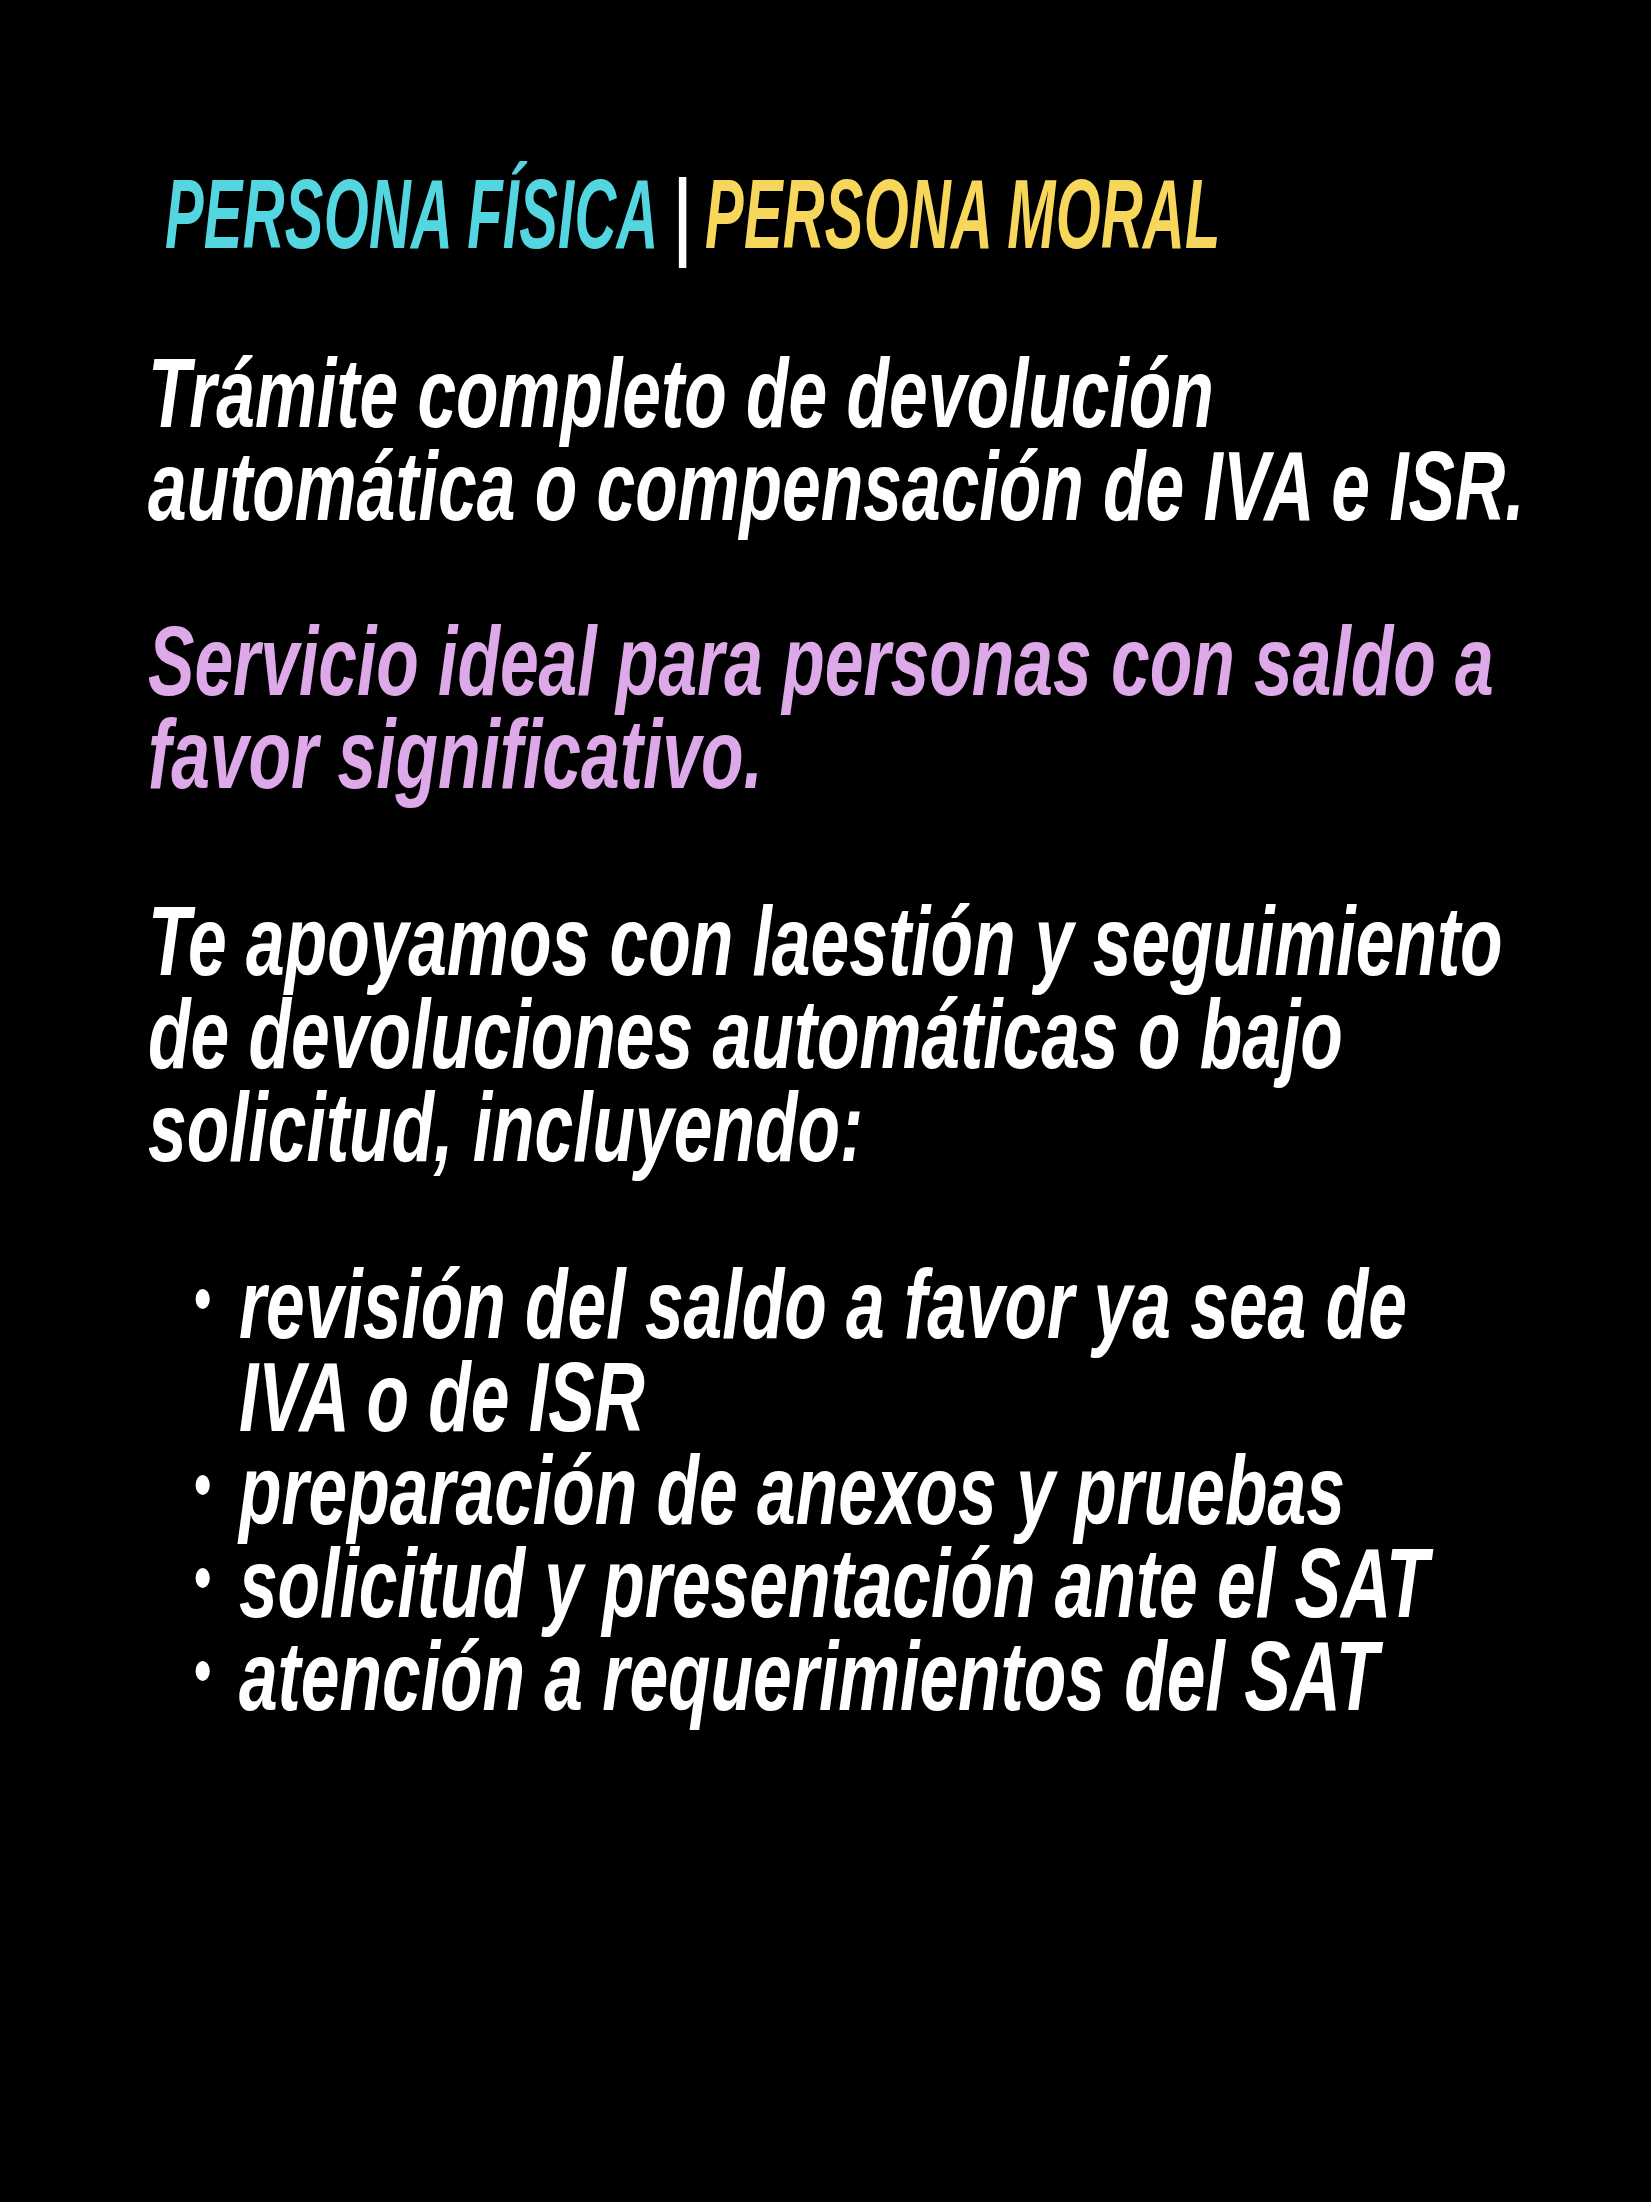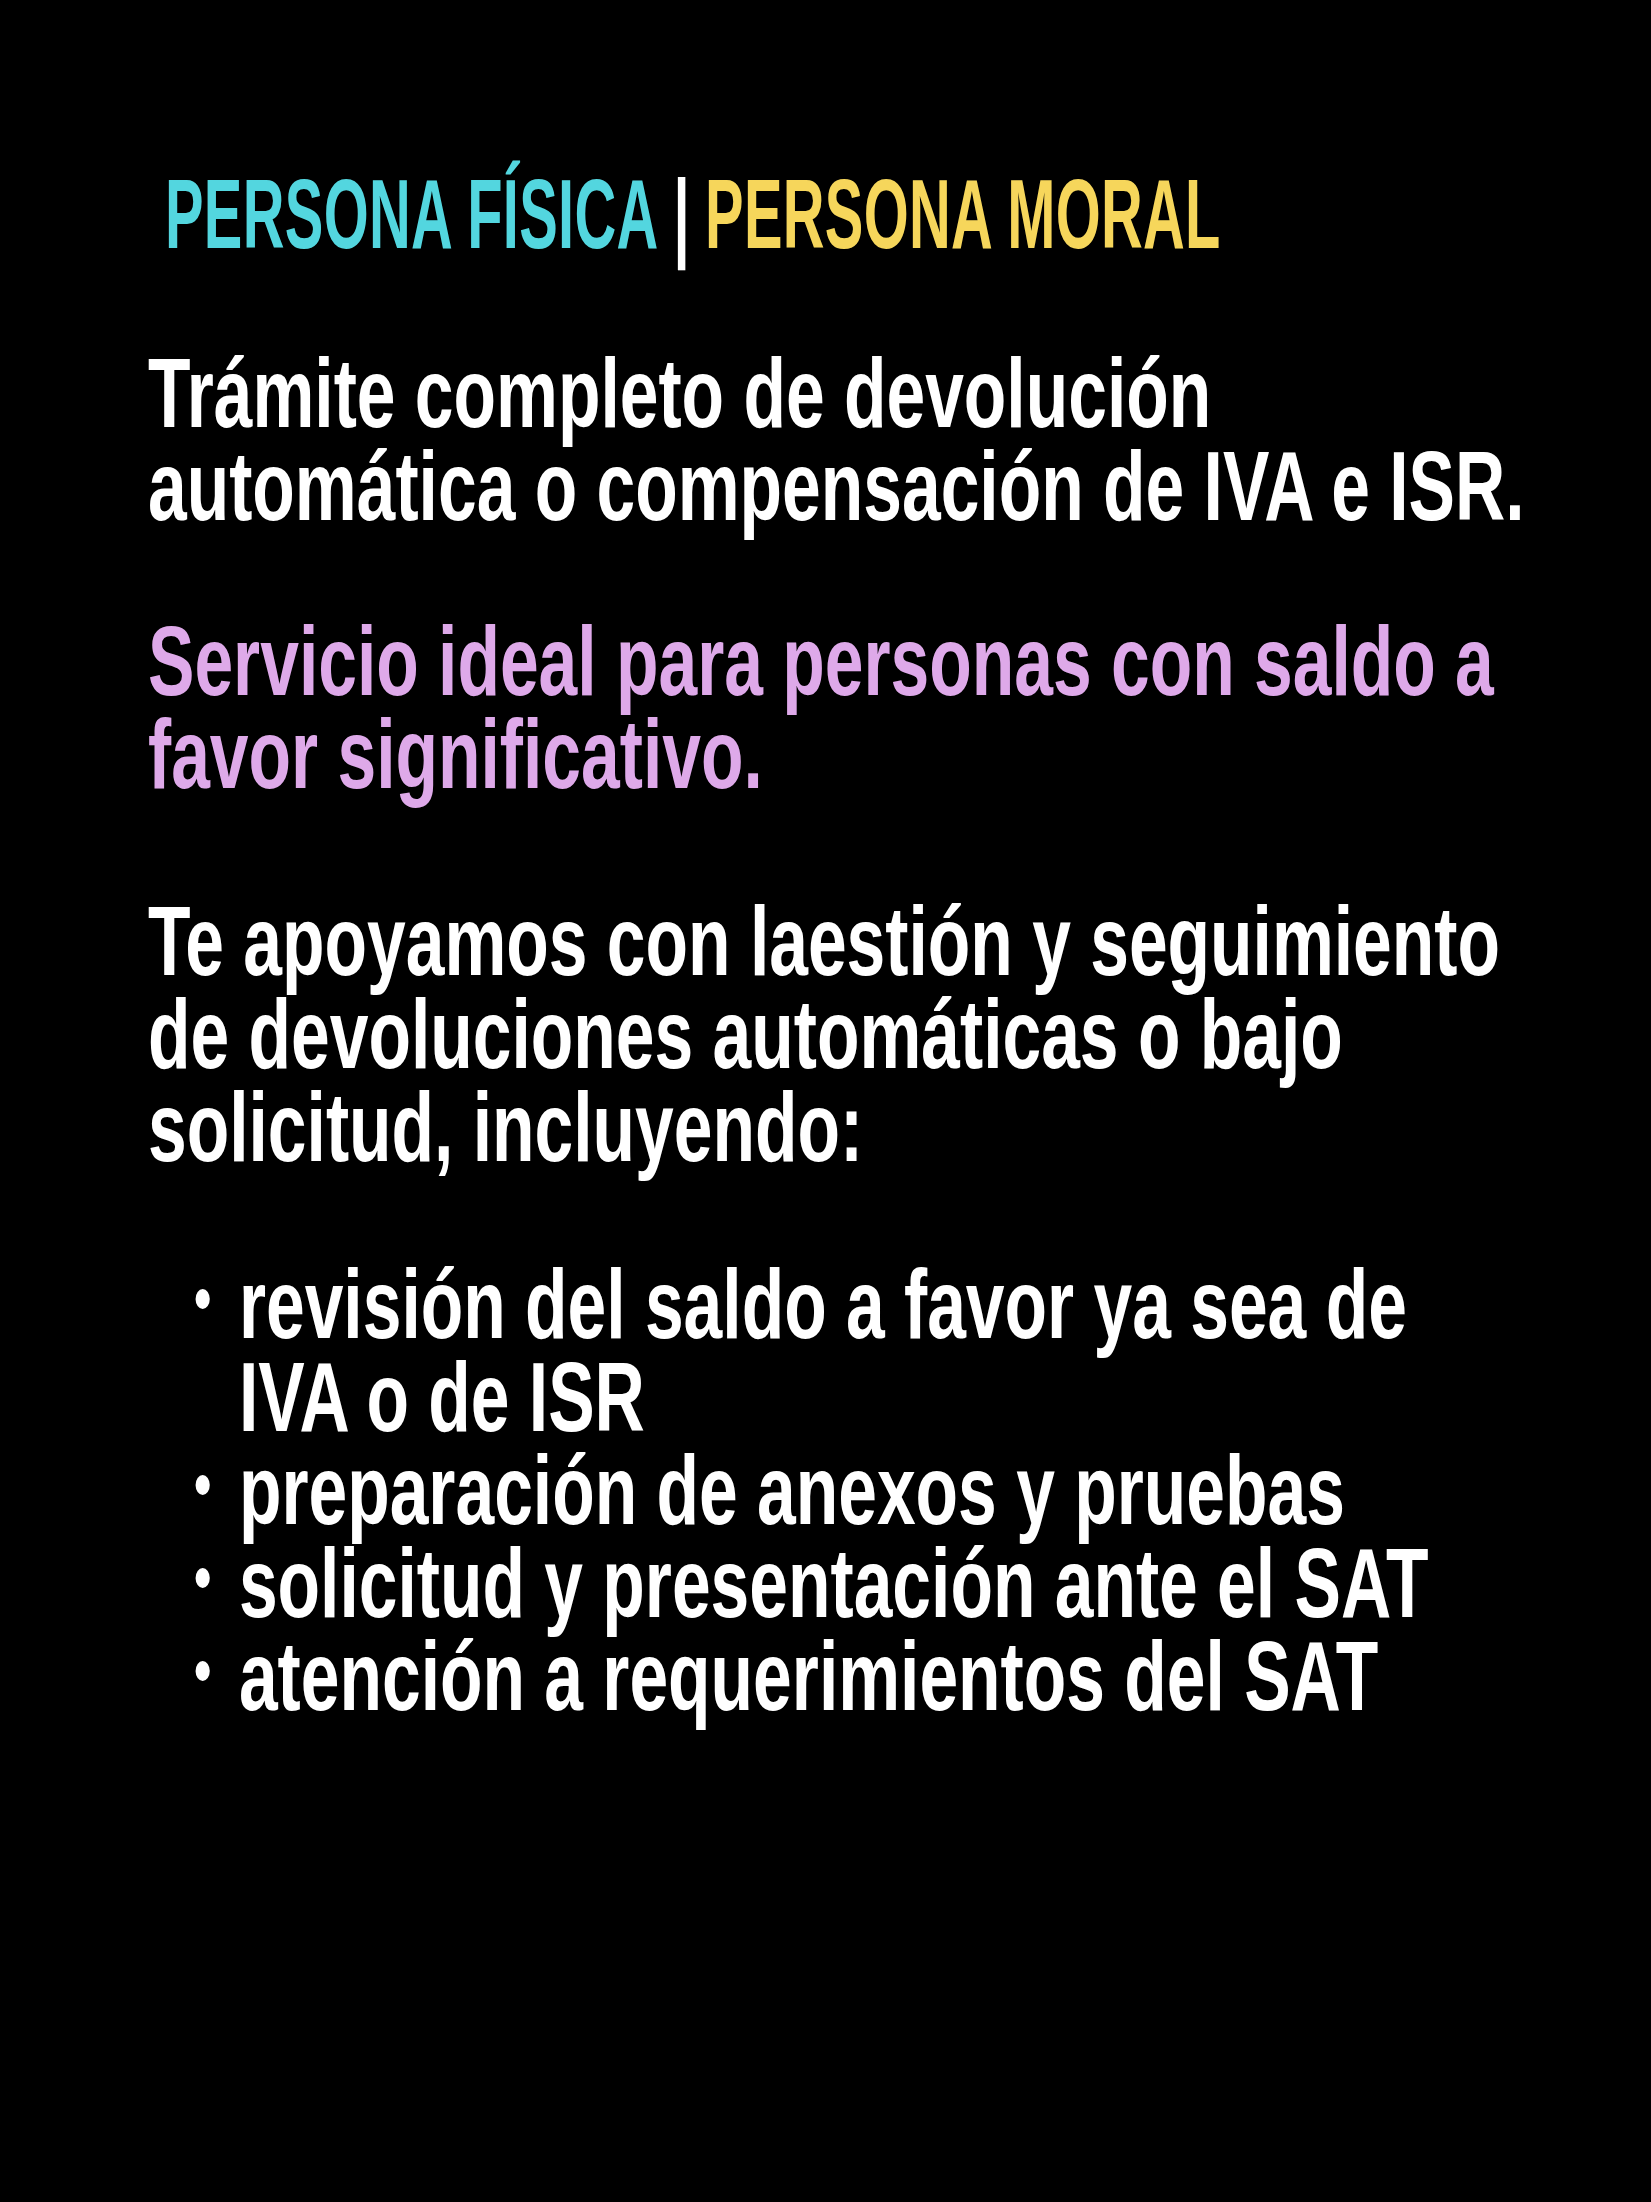--- a/index.html
+++ b/index.html
@@ -9,20 +9,21 @@
     overflow: hidden;
   }
   body {
     width: 1652px;
     height: 2202px;
     font-family: "Liberation Sans", sans-serif;
     font-weight: 700;
   }
   .content {
     padding: 162px 0 0 148px;
+    font-style: italic;
   }
   
   .squeeze-heading {
     transform: scaleX(0.59);
     transform-origin: 0 0;
   }
   .squeeze-body {
     transform: scaleX(0.71);
     transform-origin: 0 0;
   }

